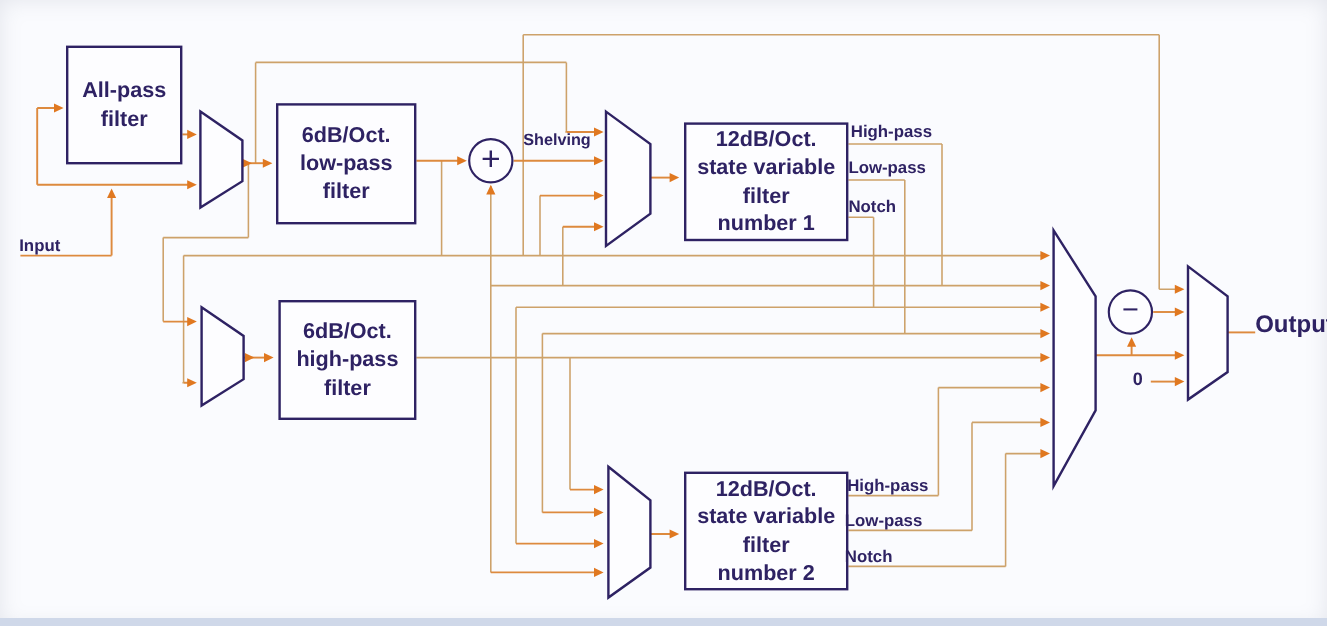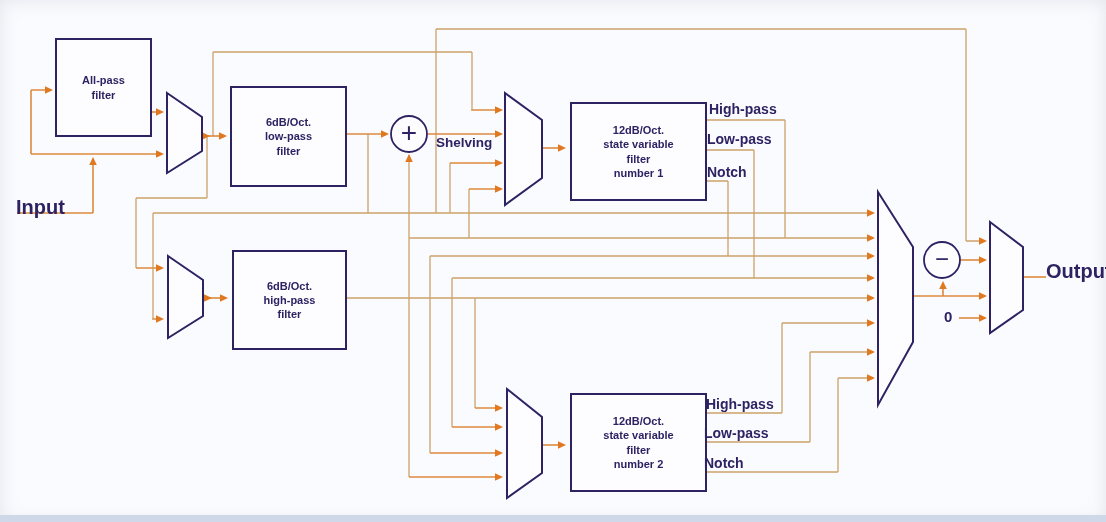--- a/index.html
+++ b/index.html
@@ -10,21 +10,21 @@
   }
   .wires{position:absolute;left:0;top:0;}
   .w{fill:none;stroke:#cda26a;stroke-width:1.3;}
   .hot{fill:none;stroke:#dd8a3e;stroke-width:1.6;}
   .ar{fill:#e07820;stroke:none;}
   .shape{fill:#fdfdff;stroke:#2e2263;stroke-width:2;}
   .node-circle{fill:#fdfdff;stroke:#2e2263;stroke-width:1.8;}
   .box{
     position:absolute;border:2px solid #2e2263;background:#fdfdff;
     display:flex;align-items:center;justify-content:center;text-align:center;
-    white-space:pre-line;color:#2e2263;font-weight:600;font-size:11px;line-height:1.3;
+    white-space:pre-line;color:#2e2263;font-weight:600;font-size:18px;line-height:1.3;
   }
   .lbl{
     position:absolute;color:#2e2263;font-weight:600;font-size:14px;white-space:nowrap;
   }
   .sym{
     position:absolute;color:#2e2263;font-weight:400;text-align:center;
   }
   .footer-strip{
     position:absolute;left:0;bottom:0;width:100%;height:7px;background:#cfd8e9;
   }
@@ -181,23 +181,23 @@
 number 1</div>
 
   <div class="box" style="left:570px;top:393px;width:133px;height:95px;">12dB/Oct.
 state variable
 filter
 number 2</div>
 
   <div class="sym" style="left:396px;top:119px;width:26px;height:28px;font-size:28px;line-height:28px;">+</div>
   <div class="sym" style="left:931px;top:247px;width:22px;height:24px;font-size:24px;line-height:24px;">−</div>
 
-  <div class="lbl" style="left:16px;top:196px;font-size:20px;text-align:center;">Input</div>
-
-  <div class="lbl" style="left:436px;top:135px;font-size:13.5px;">Shelving</div>
+  <div class="lbl" style="left:16px;top:196px;font-size:14px;text-align:center;">Input</div>
+
+  <div class="lbl" style="left:436px;top:109px;font-size:13.5px;">Shelving</div>
 
   <div class="lbl" style="left:709px;top:101px;">High-pass</div>
   <div class="lbl" style="left:707px;top:131px;">Low-pass</div>
   <div class="lbl" style="left:707px;top:164px;">Notch</div>
 
   <div class="lbl" style="left:706px;top:396px;">High-pass</div>
   <div class="lbl" style="left:704px;top:425px;">Low-pass</div>
   <div class="lbl" style="left:704px;top:455px;">Notch</div>
 
   <div class="lbl" style="left:944px;top:308px;font-size:15px;">0</div>

